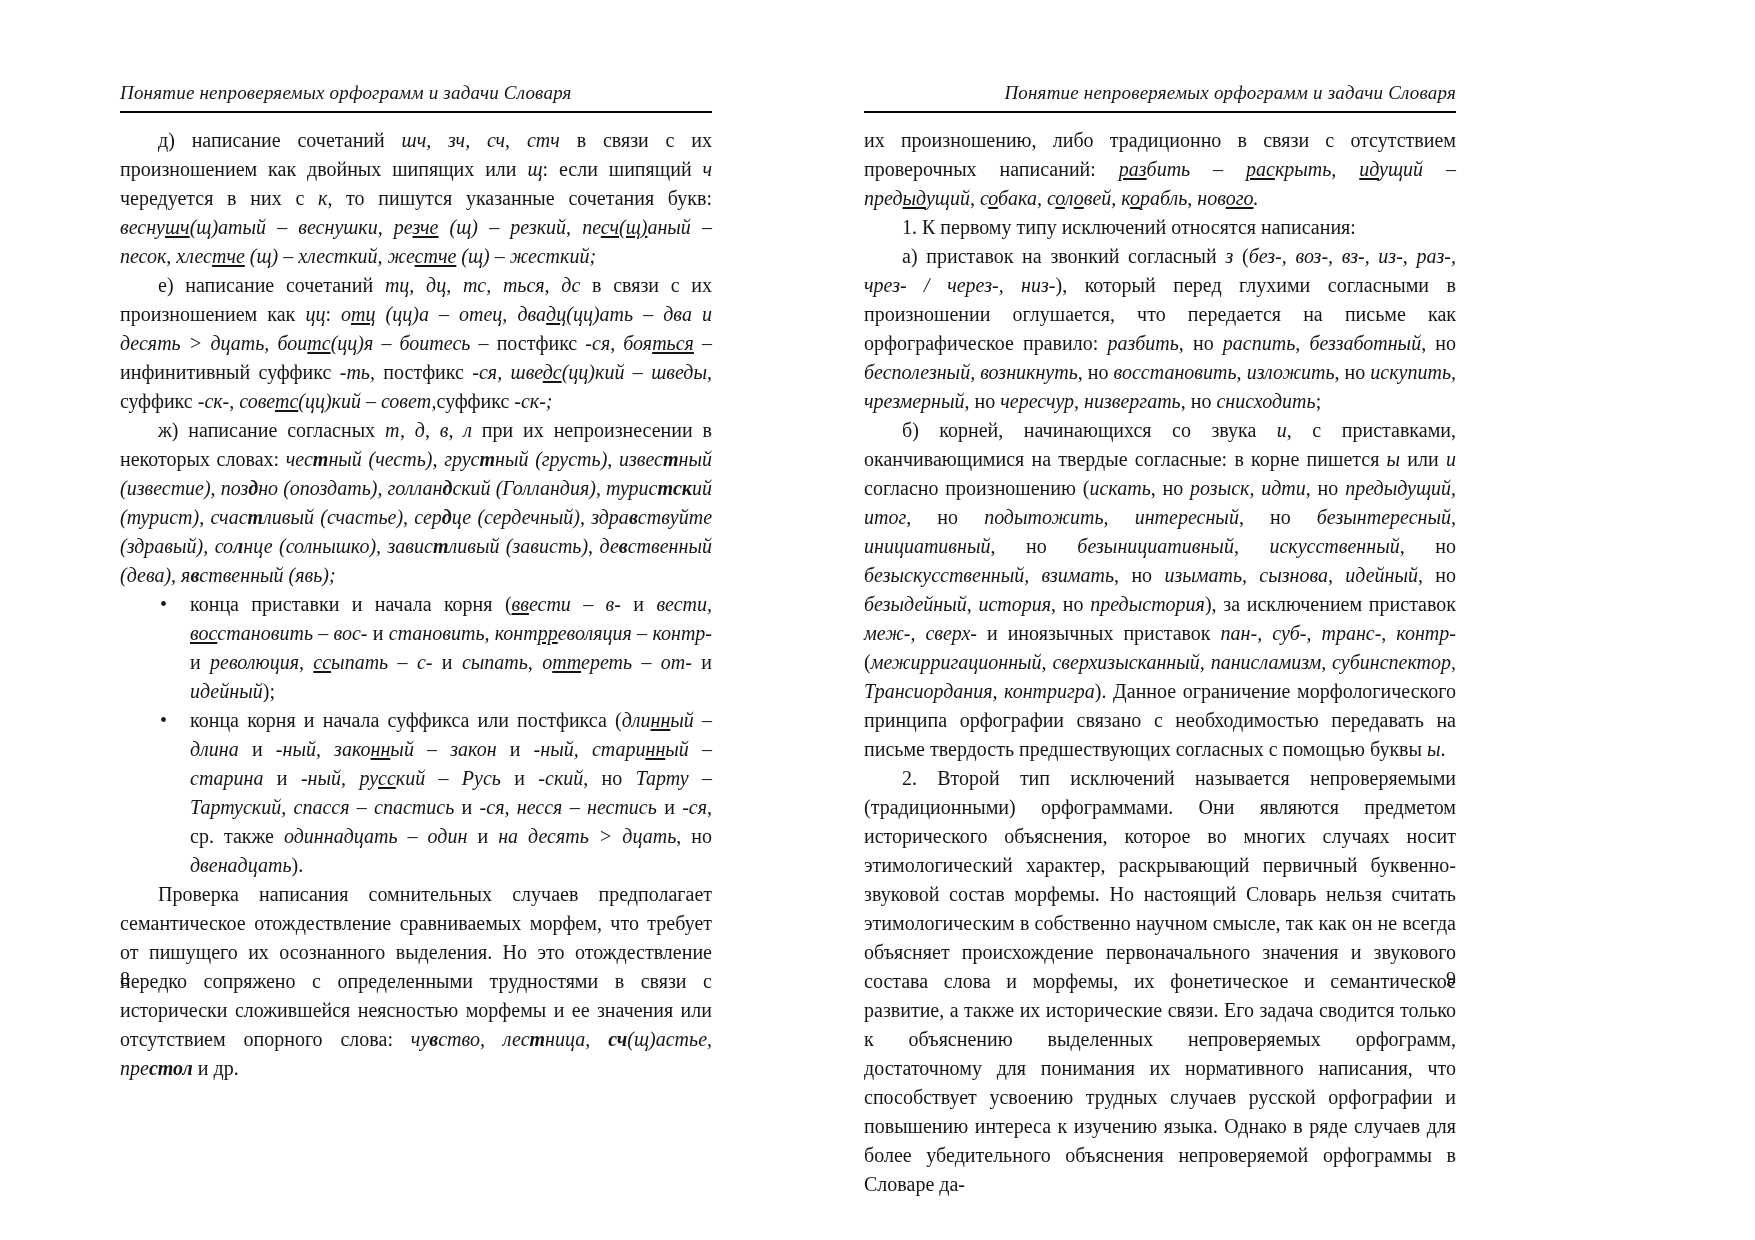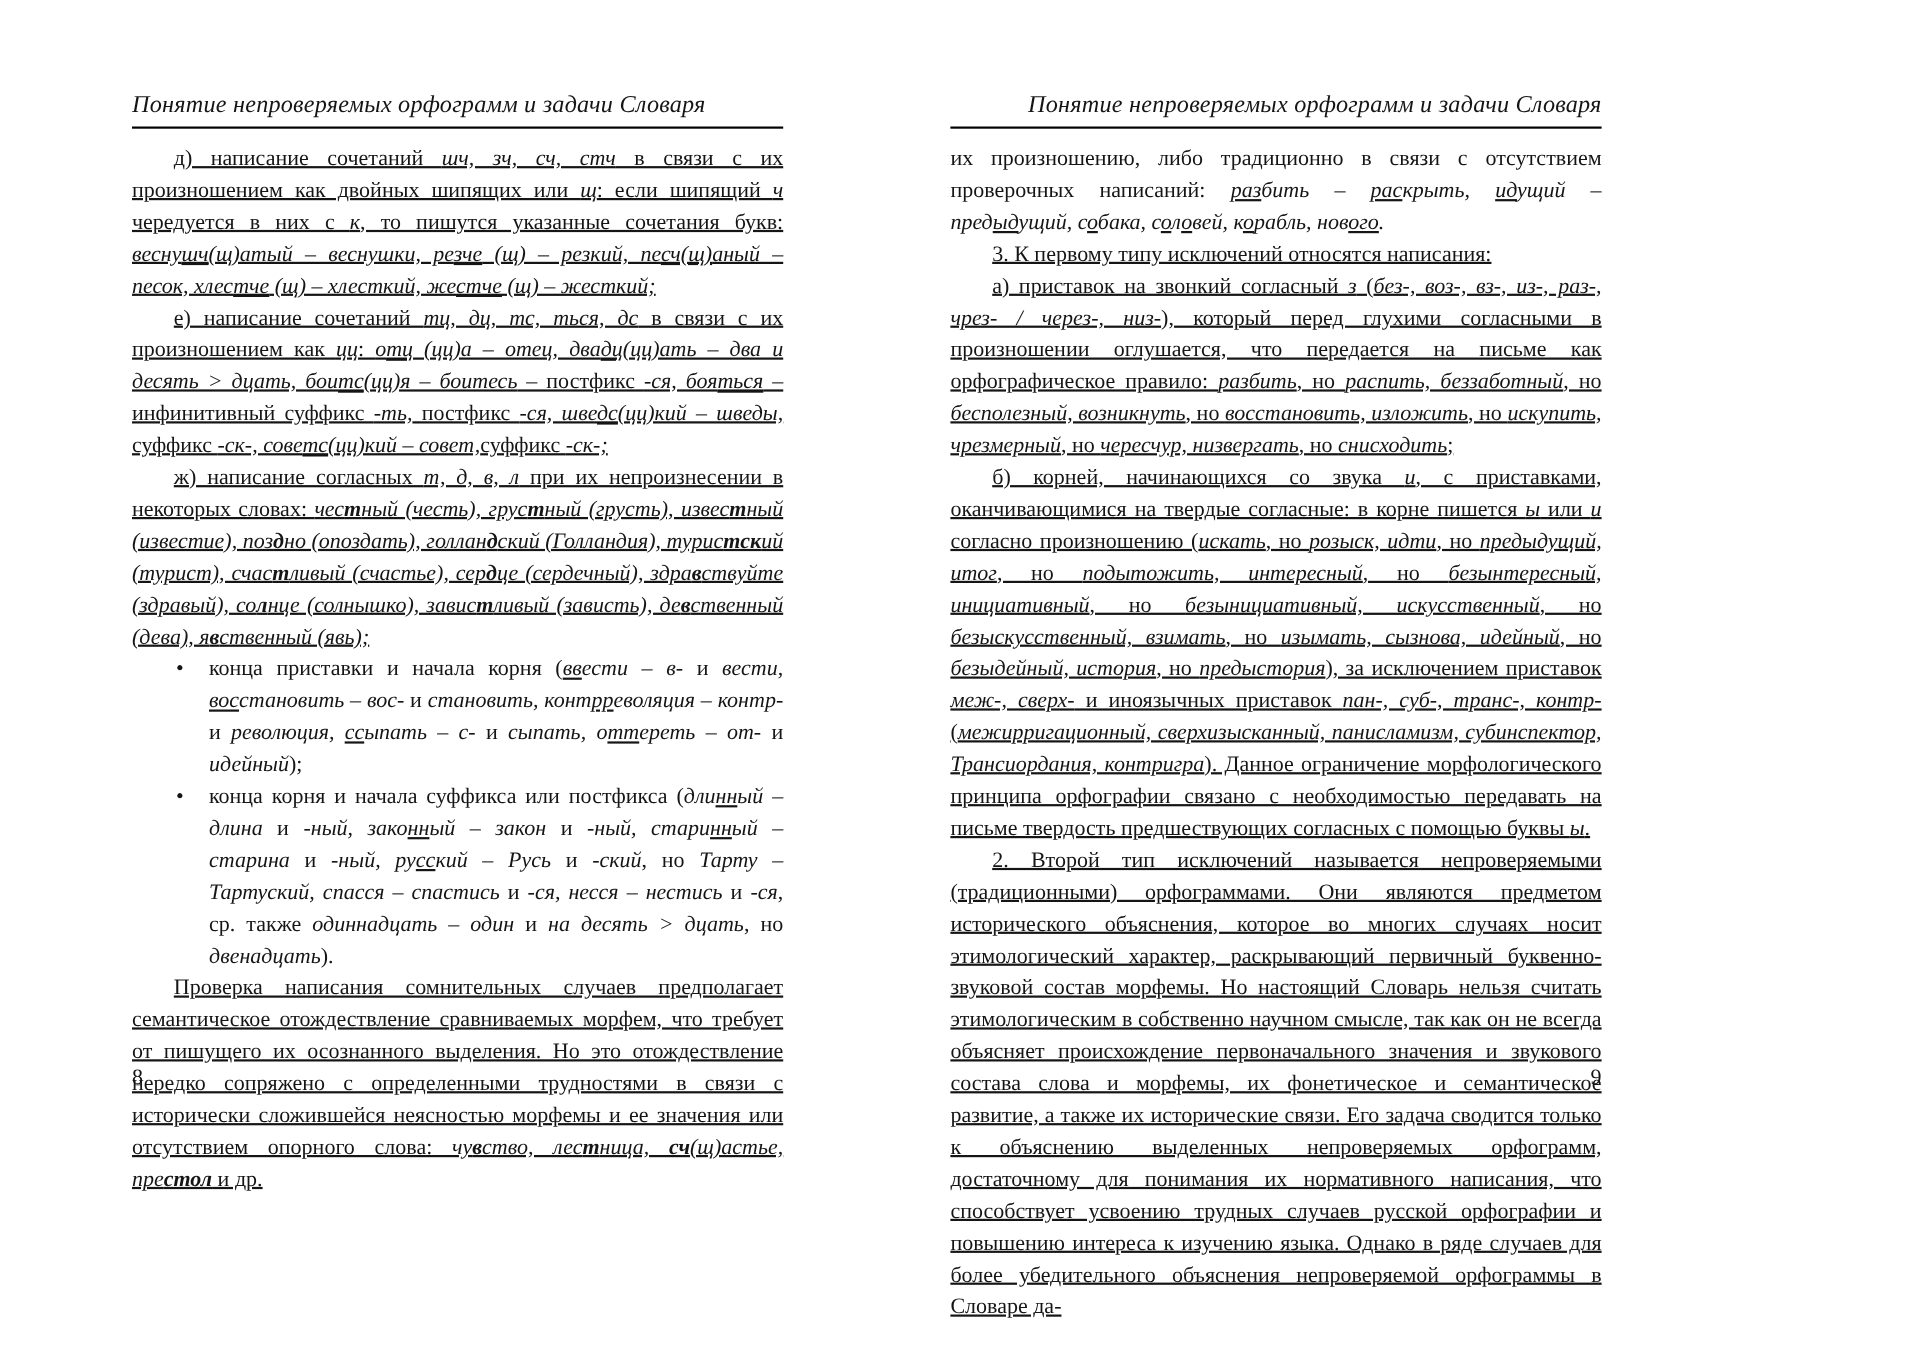--- a/index.html
+++ b/index.html
@@ -14,36 +14,36 @@
   }
   .page {
     position: absolute;
     top: 82px;
   }
   .page-left  { left: 120px; width: 592px; }
   .page-right { left: 864px; width: 592px; }
 
   .running-head {
     font-style: italic;
-    font-size: 22px;
+    font-size: 19px;
     letter-spacing: 0.2px;
     padding-bottom: 7px;
     border-bottom: 2px solid #000;
     margin-bottom: 13px;
     white-space: nowrap;
   }
   .page-right .running-head { text-align: right; }
 
   .body-text {
     font-size: 20px;
     line-height: 29px;
     text-align: justify;
   }
   .para { margin: 0; }
-  .para.indent   { text-indent: 38px; text-decoration: underline; }
+  .para.indent   { text-indent: 38px; }
   .para.noindent { text-indent: 0; }
   .para.bullet {
     display: flex;
     text-indent: 0;
     padding-left: 40px;
     box-sizing: border-box;
   }
   .bullet-marker { flex: 0 0 30px; }
   .bullet-text   { flex: 1; text-align: justify; }
 
@@ -77,21 +77,21 @@
         <span class="bullet-text">конца корня и начала суффикса или постфикса (<i>дли<u>нн</u>ый – длина</i> и <i>-ный, зако<u>нн</u>ый – закон</i> и <i>-ный, стари<u>нн</u>ый – старина</i> и <i>-ный, ру<u>сс</u>кий – Русь</i> и <i>-ский</i>, но <i>Тарту – Тартуский, спасся – спастись</i> и <i>-ся, несся – нестись</i> и <i>-ся</i>, ср. также <i>одиннадцать – один</i> и <i>на десять &gt; дцать</i>, но <i>двенадцать</i>).</span>
       </div>
       <div class="para indent">Проверка написания сомнительных случаев предполагает семантическое отождествление сравниваемых морфем, что требует от пишущего их осознанного выделения. Но это отождествление нередко сопряжено с определенными трудностями в связи с исторически сложившейся неясностью морфемы и ее значения или отсутствием опорного слова: <i>чу<b>в</b>ство, лес<b>т</b>ница, <b>сч</b>(щ)астье, пре<b>стол</b></i> и др.</div>
     </div>
 </div>
 
 <div class="page page-right">
   <div class="running-head">Понятие непроверяемых орфограмм и задачи Словаря</div>
   <div class="body-text">
       <div class="para noindent">их произношению, либо традиционно в связи с отсутствием проверочных написаний: <i><u>раз</u>бить – <u>рас</u>крыть, <u>ид</u>ущий – пред<u>ыд</u>ущий, с<u>о</u>бака, с<u>о</u>л<u>о</u>вей, к<u>о</u>рабль, нов<u>ого</u>.</i></div>
-      <div class="para indent">3. К первому типу исключений относятся написания:</div>
+      <div class="para indent">1. К первому типу исключений относятся написания:</div>
       <div class="para indent">а) приставок на звонкий согласный <i>з</i> (<i>без-, воз-, вз-, из-, раз-, чрез- / через-, низ-</i>), который перед глухими согласными в произношении оглушается, что передается на письме как орфографическое правило: <i>разбить</i>, но <i>распить, беззаботный</i>, но <i>бесполезный, возникнуть</i>, но <i>восстановить, изложить</i>, но <i>искупить, чрезмерный</i>, но <i>чересчур, низвергать</i>, но <i>снисходить</i>;</div>
       <div class="para indent">б) корней, начинающихся со звука <i>и</i>, с приставками, оканчивающимися на твердые согласные: в корне пишется <i>ы</i> или <i>и</i> согласно произношению (<i>искать</i>, но <i>розыск, идти</i>, но <i>предыдущий, итог</i>, но <i>подытожить, интересный</i>, но <i>безынтересный, инициативный</i>, но <i>безынициативный, искусственный</i>, но <i>безыскусственный, взимать</i>, но <i>изымать, сызнова, идейный</i>, но <i>безыдейный, история</i>, но <i>предыстория</i>), за исключением приставок <i>меж-, сверх-</i> и иноязычных приставок <i>пан-, суб-, транс-, контр-</i> (<i>межирригационный, сверхизысканный, панисламизм, субинспектор, Трансиордания, контригра</i>). Данное ограничение морфологического принципа орфографии связано с необходимостью передавать на письме твердость предшествующих согласных с помощью буквы <i>ы</i>.</div>
       <div class="para indent">2. Второй тип исключений называется непроверяемыми (традиционными) орфограммами. Они являются предметом исторического объяснения, которое во многих случаях носит этимологический характер, раскрывающий первичный буквенно-звуковой состав морфемы. Но настоящий Словарь нельзя считать этимологическим в собственно научном смысле, так как он не всегда объясняет происхождение первоначального значения и звукового состава слова и морфемы, их фонетическое и семантическое развитие, а также их исторические связи. Его задача сводится только к объяснению выделенных непроверяемых орфограмм, достаточному для понимания их нормативного написания, что способствует усвоению трудных случаев русской орфографии и повышению интереса к изучению языка. Однако в ряде случаев для более убедительного объяснения непроверяемой орфограммы в Словаре да-</div>
     </div>
 </div>
 
 <div class="page-number page-number-left">8</div>
 
 <div class="page-number page-number-right">9</div>
 

